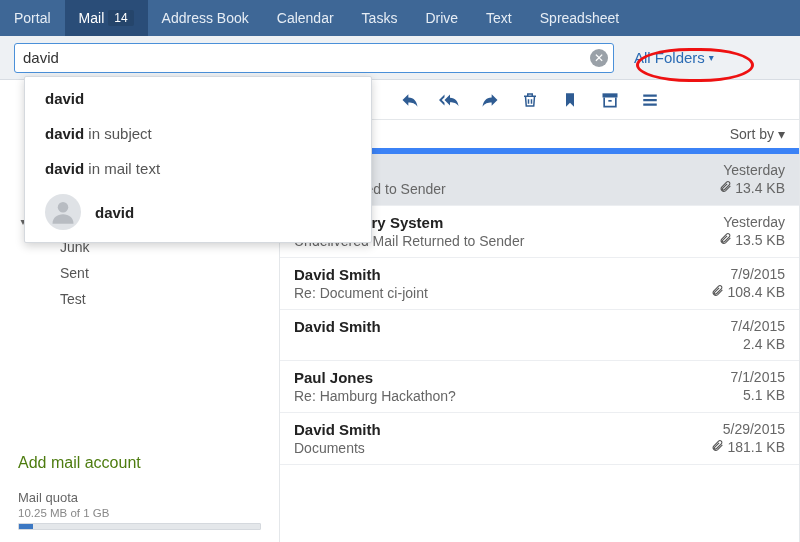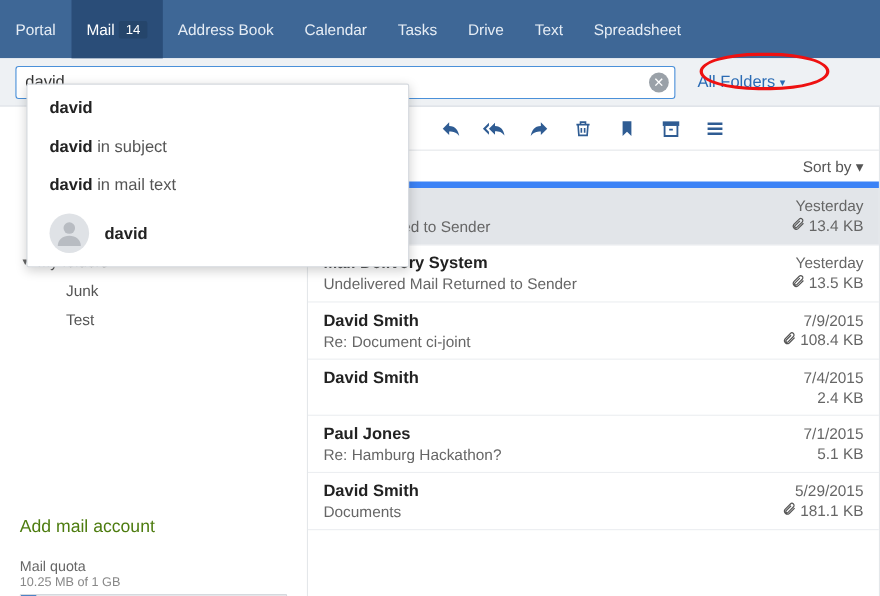--- a/index.html
+++ b/index.html
@@ -1,18 +1,18 @@
 <!DOCTYPE html>
 <html><head>
 <meta charset="utf-8">
 <style>
   * { box-sizing: border-box; margin: 0; padding: 0; }
   body { font-family: -apple-system, "Helvetica Neue", Arial, sans-serif; font-size: 14px; color: #333; width: 800px; height: 542px; overflow: hidden; background: #fff; }
   
-  .topnav { background: #3e6796; height: 53px; display: flex; align-items: stretch; color: #e6edf5; }
+  .topnav { background: #3e6796; height: 36px; display: flex; align-items: stretch; color: #e6edf5; }
   .topnav .tab { display: flex; align-items: center; padding: 0 14px; cursor: pointer; font-size: 14px; }
   .topnav .tab.active { background: #2a4d78; color: #fff; }
   .topnav .badge { background: #25456b; color: #fff; font-size: 12px; padding: 1px 6px; margin-left: 4px; border-radius: 2px; }
   
   .searchrow { background: #eef1f4; height: 44px; display: flex; align-items: center; padding: 0 14px; border-bottom: 1px solid #d8dde3; }
   .searchwrap { position: relative; flex: 0 0 600px; }
   .searchinput { width: 100%; height: 30px; border: 1px solid #4a90d9; border-radius: 3px; padding: 0 30px 0 8px; font-size: 15px; outline: none; background:#fff; color:#333; }
   .clearbtn { position: absolute; right: 6px; top: 50%; transform: translateY(-50%); width: 18px; height: 18px; border-radius: 50%; background: #9aa1a8; color: #fff; font-size: 12px; line-height: 18px; text-align: center; cursor: pointer; }
   .folderscope { margin-left: 20px; display: flex; align-items: center; color: #2a6bb4; cursor: pointer; font-size: 15px; }
   .folderscope .caret { margin-left: 4px; font-size: 10px; color:#2a6bb4; }
@@ -121,20 +121,23 @@
     <div class="tree-spacer"></div>
     <div class="tree">
       <div class="tree-row">
         <span class="tw">▾</span>
         <span>My folders</span>
       </div>
       <div class="tree-row sub">
           <span>Junk</span>
         </div>
       <div class="tree-row sub">
+          <span>Sent</span>
+        </div>
+      <div class="tree-row sub">
           <span>Test</span>
         </div>
     </div>
     <div class="sidebottom">
       <div class="addacc">Add mail account</div>
       <div class="quota-lbl">Mail quota</div>
       <div class="quota-val">10.25 MB of 1 GB</div>
       <div class="quota-bar">
           <div class="quota-fill" style="width: 6%;"></div>
         </div>

